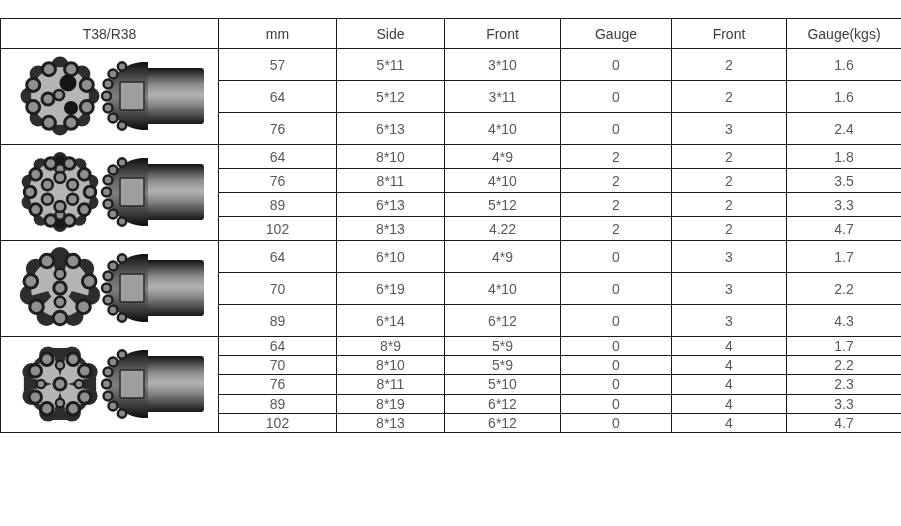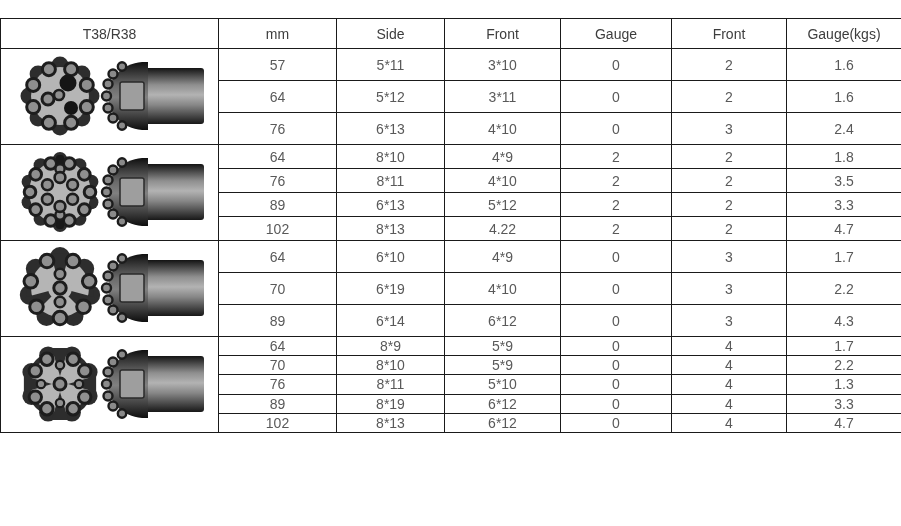--- a/index.html
+++ b/index.html
@@ -384,21 +384,21 @@
       <td>0</td>
       <td>4</td>
       <td>2.2</td>
     </tr>
     <tr>
       <td>76</td>
       <td>8*11</td>
       <td>5*10</td>
       <td>0</td>
       <td>4</td>
-      <td>1.3</td>
+      <td>2.3</td>
     </tr>
     <tr>
       <td>89</td>
       <td>8*19</td>
       <td>6*12</td>
       <td>0</td>
       <td>4</td>
       <td>3.3</td>
     </tr>
     <tr>

